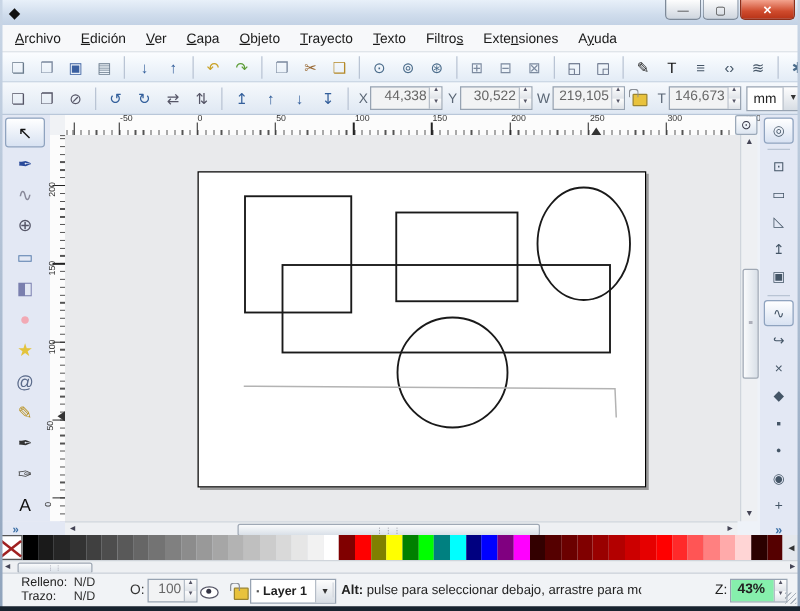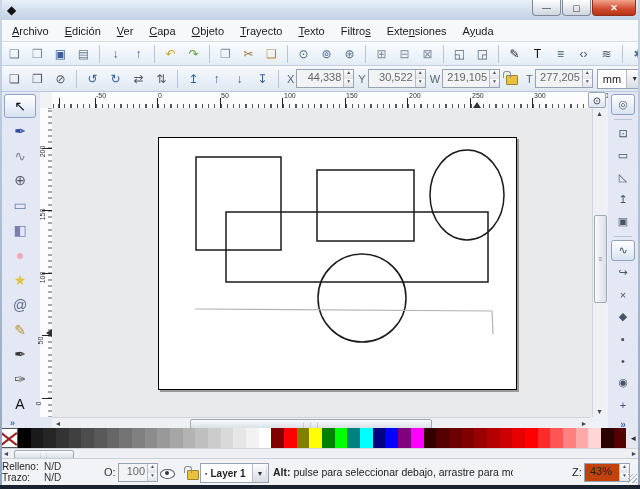--- a/index.html
+++ b/index.html
@@ -107,39 +107,39 @@
   .none-swatch{width:18px;flex:none;background:#fff;border:1px solid #555;position:relative;box-sizing:border-box;}
   .none-swatch:before,.none-swatch:after{content:'';position:absolute;left:-2px;right:-2px;top:50%;height:2px;background:#a02020;}
   .none-swatch:before{transform:rotate(38deg);}  .none-swatch:after{transform:rotate(-38deg);}
   .pal-arrow{width:14px;flex:none;display:flex;align-items:center;justify-content:center;font-size:8px;color:#333;background:#e4e7ec;}
   .palscroll{position:absolute;left:0;top:448px;width:640px;height:10px;background:#eef0f3;border-top:1px solid #d0d5db;box-sizing:border-box;}
   .palthumb{position:absolute;left:14px;top:1px;width:58px;height:7px;background:linear-gradient(#fafbfc,#d9e0e8);
     border:1px solid #9fa8b4;border-radius:2px;display:flex;align-items:center;justify-content:center;font-size:5px;color:#778;letter-spacing:1px;}
 
   
   .statusbar{position:absolute;left:0;top:458px;width:640px;height:27px;background:#f1f3f6;border-top:1px solid #c9cfd7;font-size:10px;color:#222;}
-  .fs-block{position:absolute;left:2px;top:2px;line-height:11px;}
+  .fs-block{position:absolute;left:17px;top:2px;line-height:11px;}
   .fs-block .lbl{display:inline-block;width:42px;}
   .fs-block .val{color:#333;}
   .o-label{position:absolute;left:104px;top:7px;font-size:11px;color:#333;}
   .o-box{position:absolute;left:118px;top:4px;}
   .eye{position:absolute;left:160px;top:10px;width:13px;height:8px;border:1px solid #556;border-radius:50%;background:#fff;}
   .eye:after{content:'';position:absolute;left:4px;top:1px;width:4px;height:4px;border-radius:50%;background:#334;}
   .slock{position:absolute;left:181px;top:9px;}
   .layerbox{position:absolute;left:200px;top:4px;display:inline-flex;height:18px;border:1px solid #97a3b2;background:#fff;align-items:center;}
   .layerbox .lic{font-size:7px;color:#555;padding-left:4px;}
   .layerbox .lval{font-size:10px;font-weight:bold;color:#222;padding:0 6px 0 3px;}
   .layerbox .uarr{width:15px;height:100%;background:linear-gradient(#fdfdfd,#d7dde4);border-left:1px solid #b5bdc7;
     display:flex;align-items:center;justify-content:center;font-size:7px;color:#333;}
   .msg{position:absolute;left:266px;top:7px;width:240px;white-space:nowrap;overflow:hidden;font-size:10.5px;color:#222;border-left:1px solid #d4d8de;padding-left:6px;}
   .xy-block{position:absolute;left:510px;top:2px;line-height:11px;font-size:10px;border-left:1px solid #d4d8de;padding-left:5px;width:55px;}
   .xy-block .num{display:inline-block;width:34px;text-align:right;}
   .z-label{position:absolute;left:572px;top:7px;font-size:11px;}
   .z-box{position:absolute;left:584px;top:4px;}
-  .z-box .val{width:32px;text-align:center;color:#222;background:#c2410c;}
+  .z-box .val{width:32px;text-align:center;color:#222;background:#86efac;font-weight:bold;}
   .grip{position:absolute;right:3px;bottom:3px;width:9px;height:9px;
     background:repeating-linear-gradient(135deg,#aab2bc 0 1px,transparent 1px 3px);}
 </style>
 </head>
 <body>
 
 <div class="window">
 
   <div class="titlebar">
     <span class="title-icon">◆</span>
@@ -234,21 +234,21 @@
       <span class="numbox">
         <span class="val">219,105</span>
         <span class="spin">
           <span>▲</span>
           <span>▼</span>
         </span>
       </span>
       <span class="padlock"></span>
       <span class="field-label">T</span>
       <span class="numbox">
-        <span class="val">277,205</span>
+        <span class="val">146,673</span>
         <span class="spin">
           <span>▲</span>
           <span>▼</span>
         </span>
       </span>
       <span class="unitbox">
         <span class="uval">mm</span>
         <span class="uarr">▼</span>
       </span>
     </div>

